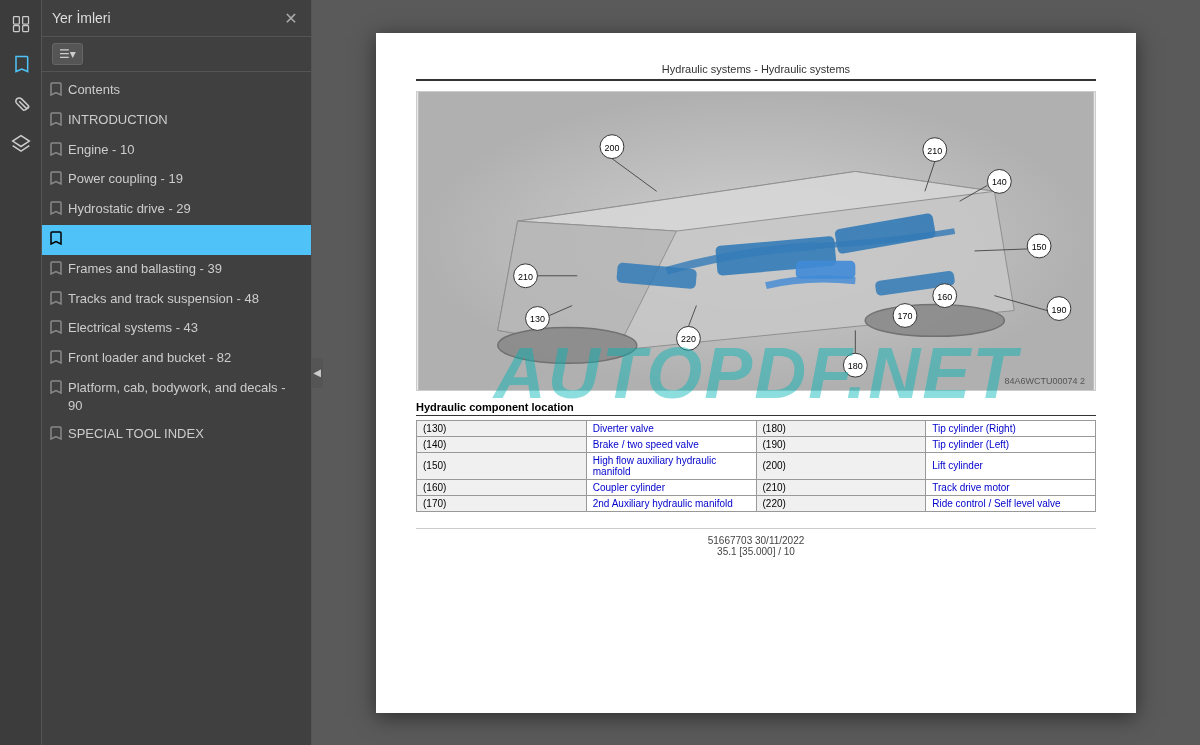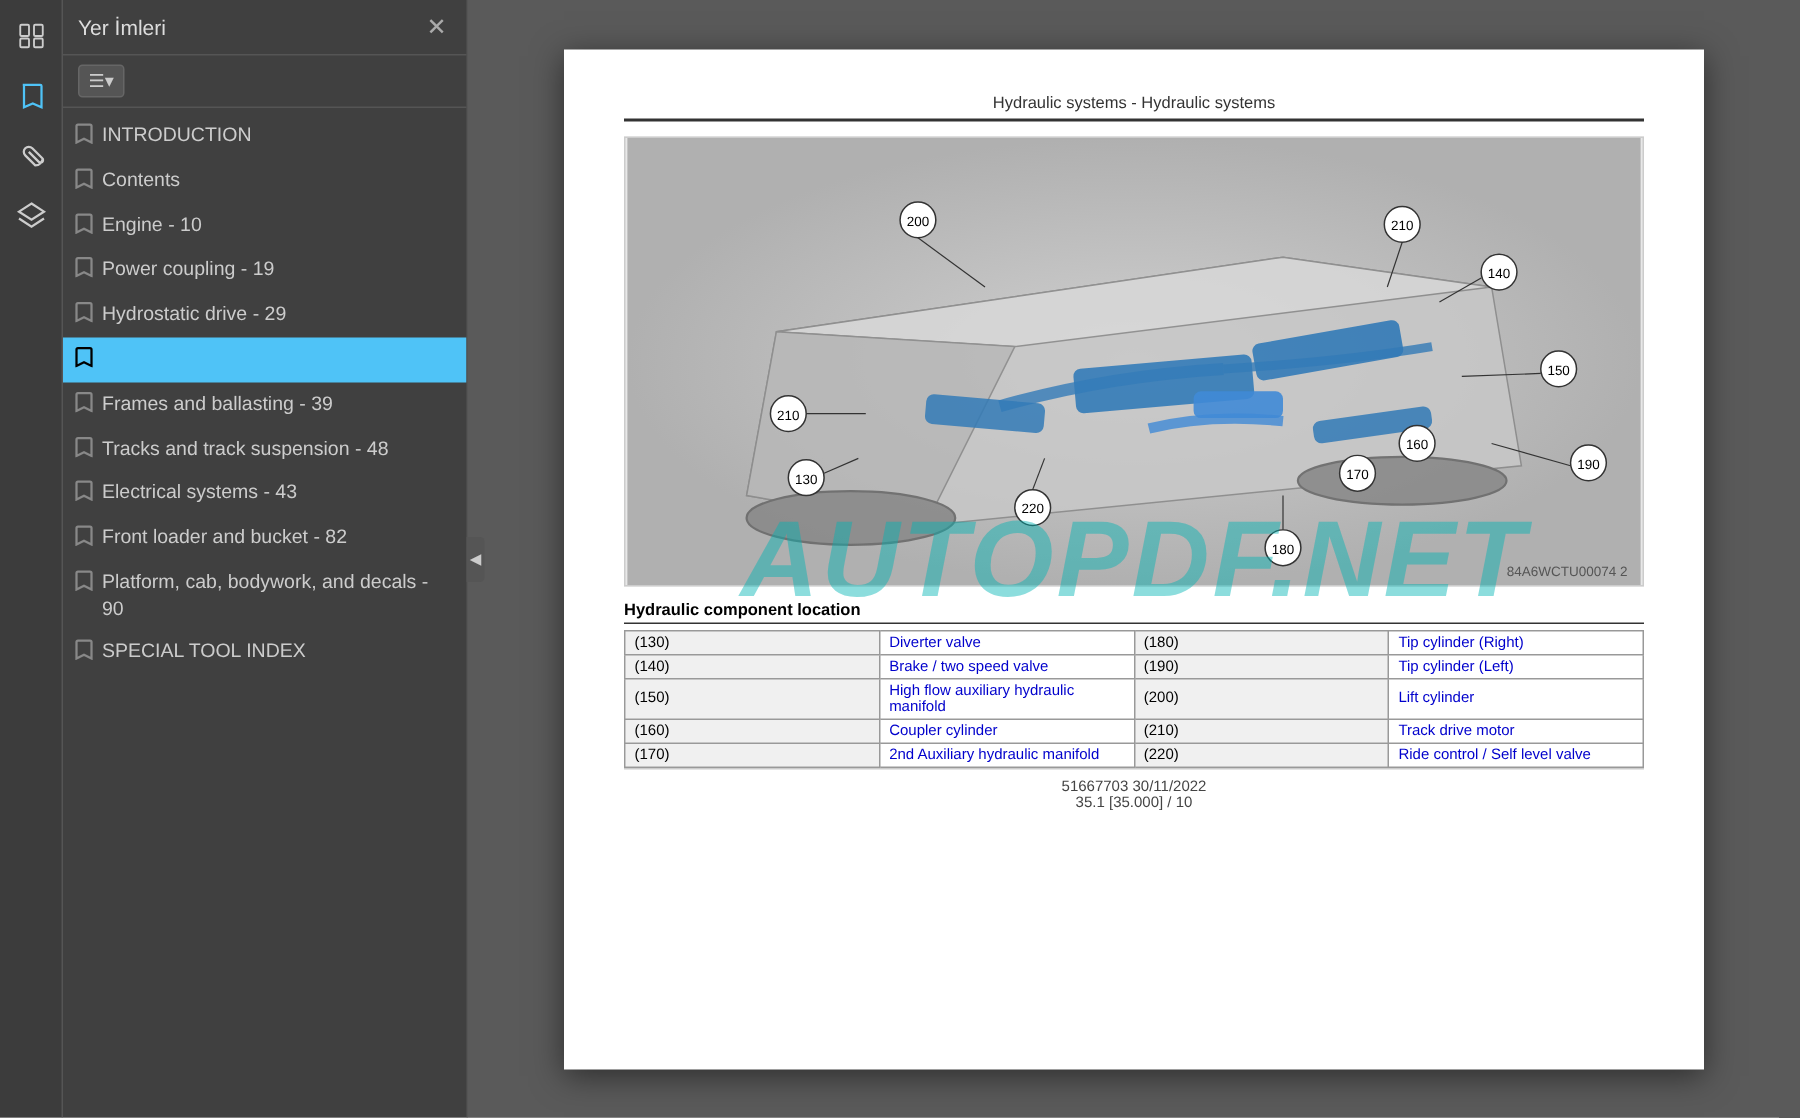--- a/index.html
+++ b/index.html
@@ -214,21 +214,21 @@
     }
     .component-table a {
       color: #0000cc;
       text-decoration: none;
     }
 
     .page-footer {
       text-align: center;
       font-size: 10px;
       color: #444;
-      margin-top: 0;
+      margin-top: 16px;
       border-top: 1px solid #ccc;
       padding-top: 6px;
     }
 
     
     .panel-arrow {
       position: absolute;
       right: -12px;
       top: 50%;
       transform: translateY(-50%);
@@ -282,27 +282,27 @@
   </div>
   <div class="sidebar-toolbar">
     <button class="sidebar-tool-btn">☰▾</button>
   </div>
   <div class="sidebar-items">
 
   <div class="bookmark-item">
         <span class="bookmark-icon"><svg width="12" height="14" viewBox="0 0 12 14" fill="none" stroke="currentColor" stroke-width="1.5">
             <path d="M2 1h8a1 1 0 011 1v11l-5-2.5L1 13V2a1 1 0 011-1z"></path>
           </svg></span>
+        <span class="bookmark-label">Contents</span>
+      </div>
+      <div class="bookmark-item">
+        <span class="bookmark-icon"><svg width="12" height="14" viewBox="0 0 12 14" fill="none" stroke="currentColor" stroke-width="1.5">
+            <path d="M2 1h8a1 1 0 011 1v11l-5-2.5L1 13V2a1 1 0 011-1z"></path>
+          </svg></span>
         <span class="bookmark-label">INTRODUCTION</span>
-      </div>
-      <div class="bookmark-item">
-        <span class="bookmark-icon"><svg width="12" height="14" viewBox="0 0 12 14" fill="none" stroke="currentColor" stroke-width="1.5">
-            <path d="M2 1h8a1 1 0 011 1v11l-5-2.5L1 13V2a1 1 0 011-1z"></path>
-          </svg></span>
-        <span class="bookmark-label">Contents</span>
       </div>
       <div class="bookmark-item">
         <span class="bookmark-icon"><svg width="12" height="14" viewBox="0 0 12 14" fill="none" stroke="currentColor" stroke-width="1.5">
             <path d="M2 1h8a1 1 0 011 1v11l-5-2.5L1 13V2a1 1 0 011-1z"></path>
           </svg></span>
         <span class="bookmark-label">Engine - 10</span>
       </div>
       <div class="bookmark-item">
         <span class="bookmark-icon"><svg width="12" height="14" viewBox="0 0 12 14" fill="none" stroke="currentColor" stroke-width="1.5">
             <path d="M2 1h8a1 1 0 011 1v11l-5-2.5L1 13V2a1 1 0 011-1z"></path>

